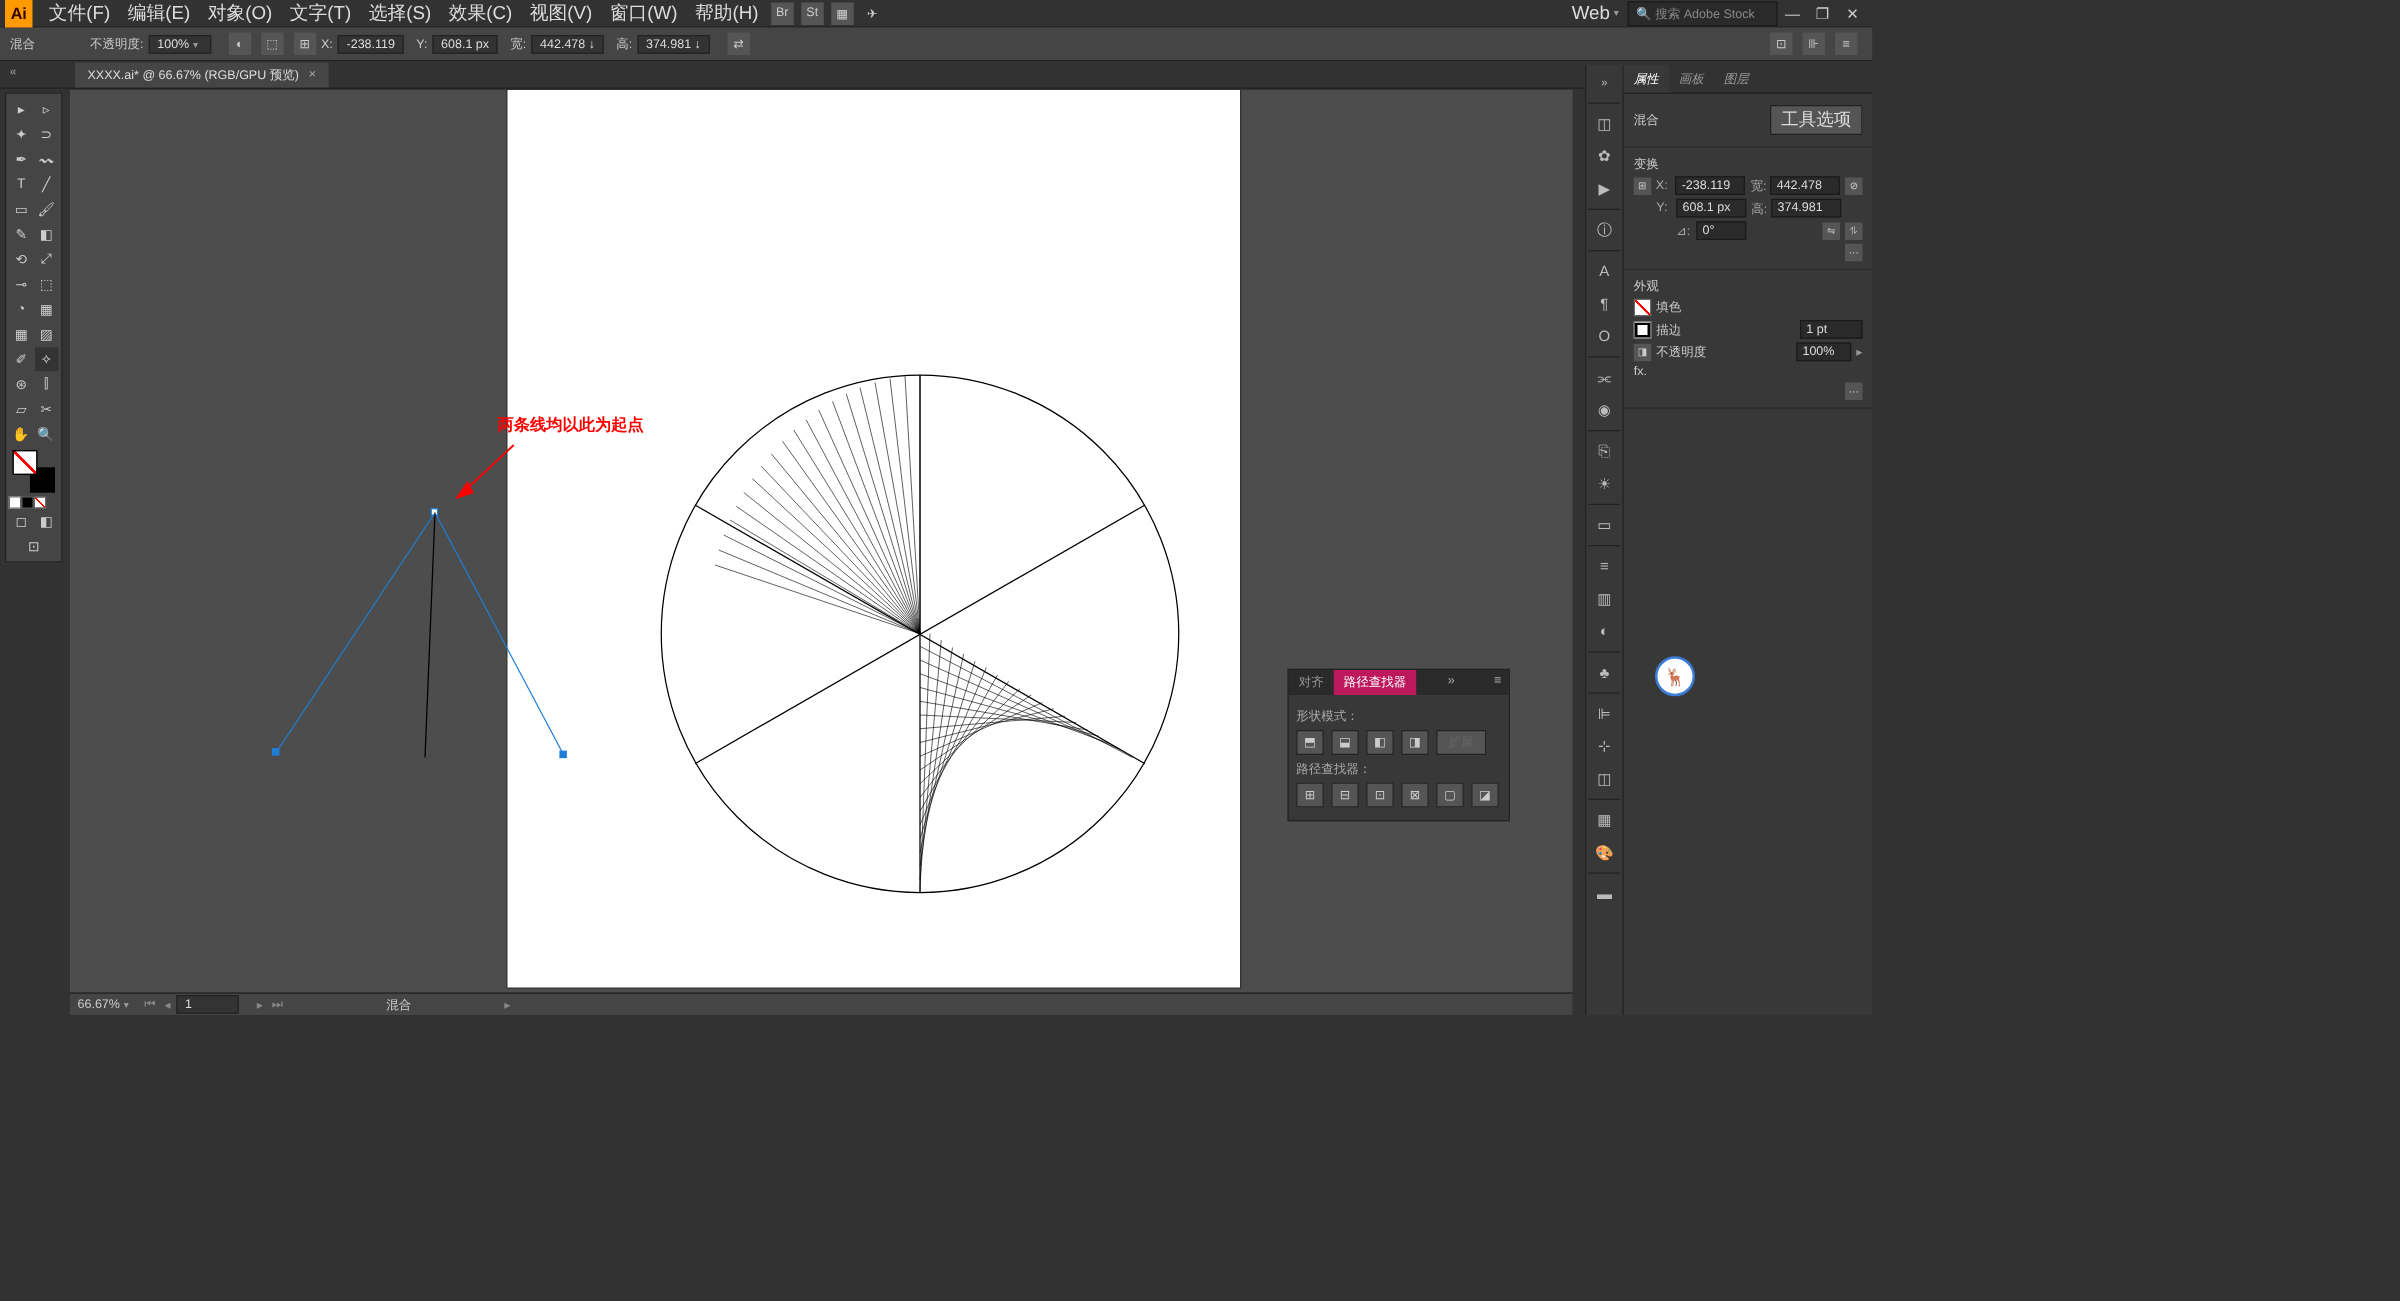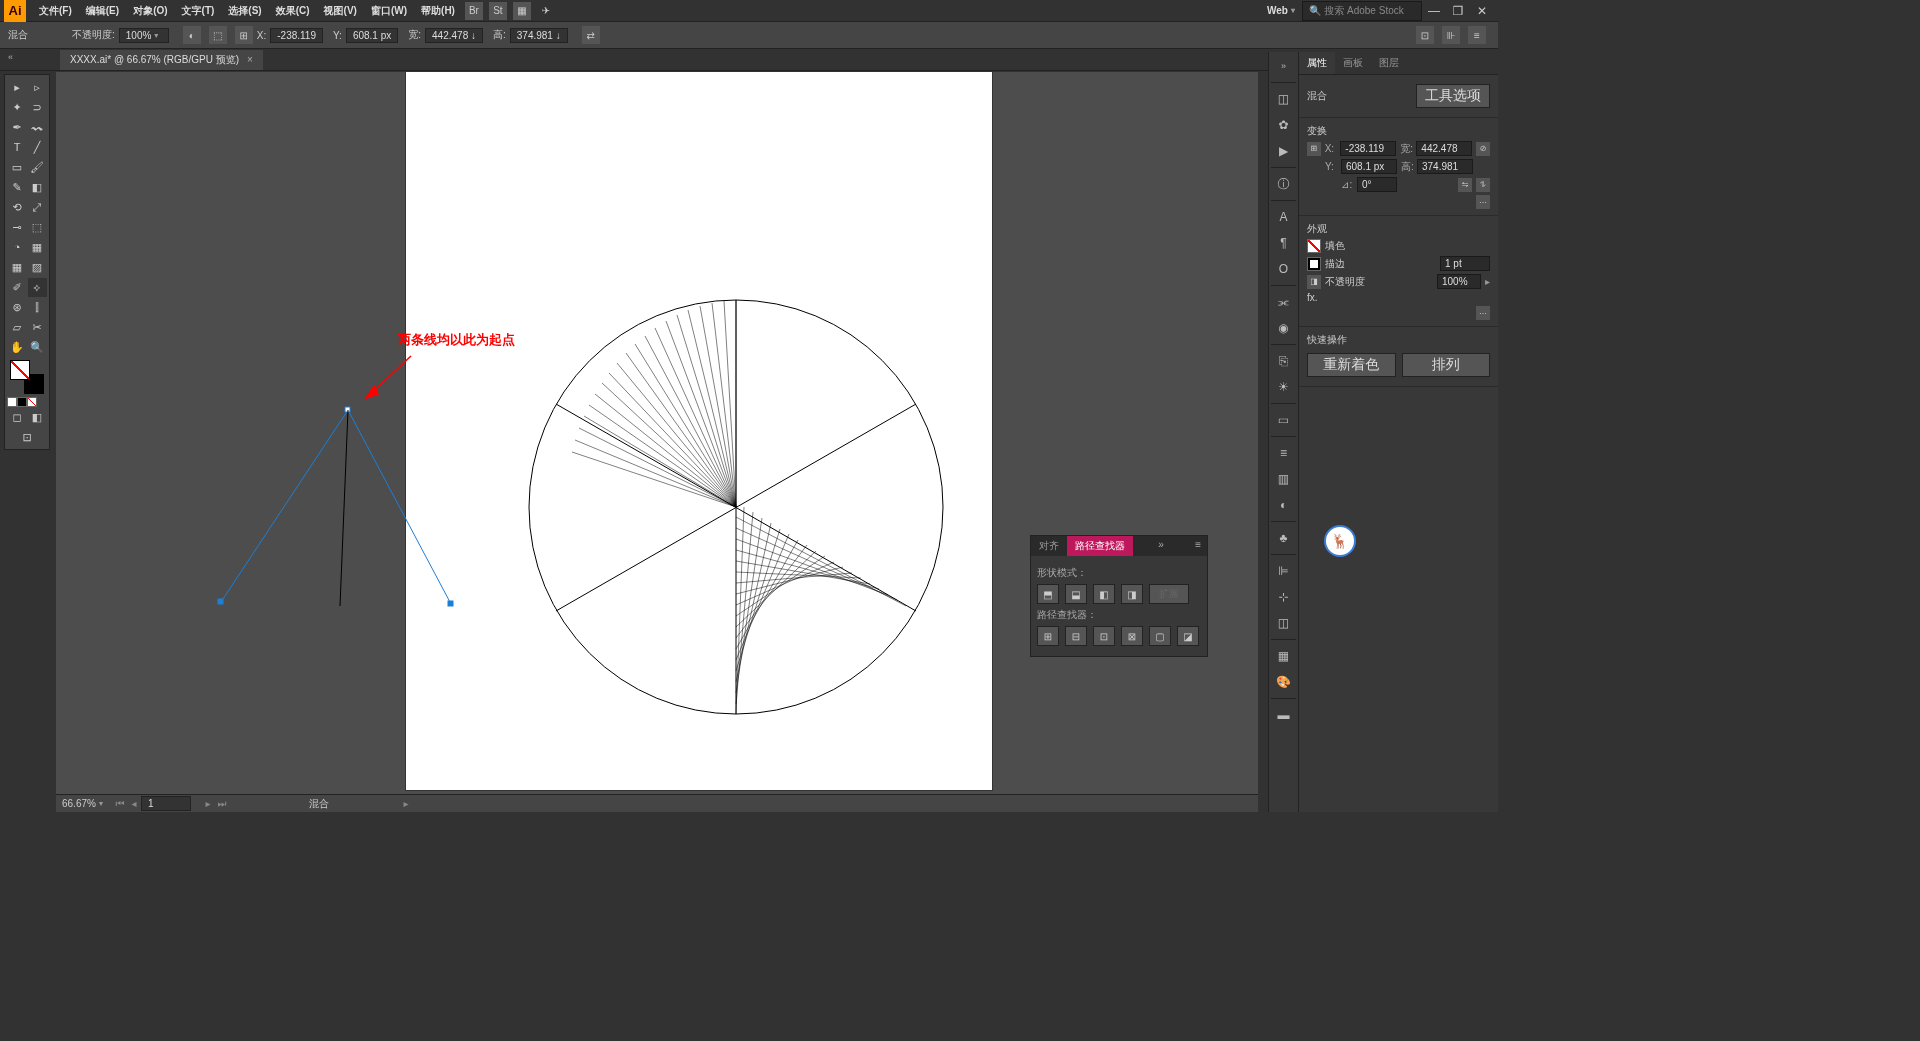--- a/index.html
+++ b/index.html
@@ -1,21 +1,21 @@
 <!DOCTYPE html>
 <html><head>
 <meta charset="utf-8">
 <style>
 * { margin: 0; padding: 0; box-sizing: border-box; font-family: "Microsoft YaHei", sans-serif; }
 body { background: #323232; color: #ccc; font-size: 11px; overflow: hidden; width: 1498px; height: 812px; position: relative; }
 
 
 .menubar { height: 22px; background: #323232; display: flex; align-items: center; padding: 0 4px; border-bottom: 1px solid #222; }
 .logo { width: 22px; height: 22px; background: #ff9a00; color: #330000; font-weight: bold; display: flex; align-items: center; justify-content: center; font-size: 13px; margin-right: 6px; }
-.menu-item { padding: 0 7px; cursor: pointer; font-size: 10px; color: #ddd; font-weight: bold; }
+.menu-item { padding: 0 7px; cursor: pointer; font-size: 15px; color: #ddd; }
 .menu-spacer { flex: 1; }
 .menu-icon { width: 18px; height: 18px; margin: 0 3px; background: #555; display: flex; align-items: center; justify-content: center; font-size: 10px; }
 .win-ctrl { width: 24px; text-align: center; font-size: 12px; cursor: pointer; }
 
 
 .optbar { height: 27px; background: #454545; display: flex; align-items: center; padding: 0 8px; border-bottom: 1px solid #222; font-size: 10px; }
 .opt-label { margin-right: 4px; color: #ccc; }
 .opt-field { background: #333; border: 1px solid #222; padding: 1px 6px; margin-right: 10px; color: #ddd; min-width: 50px; display: inline-block; font-size: 10px; }
 .opt-drop { display:flex; align-items:center; }
 .opt-drop::after { content:"▾"; font-size:8px; margin-left:3px; color:#999; }
@@ -45,21 +45,21 @@
 .annotation { position: absolute; color: #ff0000; font-size: 13px; font-weight: bold; }
 
 
 .right-strip { position: absolute; right: 200px; top: 52px; width: 30px; bottom: 0; background: #383838; border-left:1px solid #222; }
 .strip-icon { width: 26px; height: 24px; margin: 2px auto; display: flex; align-items: center; justify-content: center; font-size: 12px; color: #bbb; cursor: pointer; }
 .strip-sep { height:1px; background:#222; margin:4px 2px; }
 
 
 .proppanel { position: absolute; right: 0; top: 52px; width: 200px; bottom: 0; background: #383838; border-left: 1px solid #222; font-size: 10px; }
 .panel-tabs { display: flex; border-bottom: 1px solid #222; background:#323232; }
-.panel-tab { padding: 4px 8px; color: #999; cursor: pointer; }
+.panel-tab { padding: 4px 8px; color: #999; cursor: pointer; font-style: italic; }
 .panel-tab.active { color: #fff; background:#383838; }
 .panel-sect { padding: 6px 8px; border-bottom: 1px solid #2a2a2a; }
 .panel-label { color: #ccc; font-size: 10px; }
 .panel-btn { background: #555; border: 1px solid #222; padding: 2px 8px; font-size: 14px; color: #ddd; cursor: pointer; }
 .panel-row { display: flex; align-items: center; margin: 3px 0; gap: 4px; }
 .panel-field { background: #2a2a2a; border: 1px solid #1a1a1a; padding: 1px 4px; color: #ddd; width: 56px; font-size: 10px; }
 .panel-prefix { color:#aaa; width:12px; font-size:10px; }
 .mini-icon { width:14px; height:14px; background:#555; display:inline-flex; align-items:center; justify-content:center; font-size:8px; }
 .swatch-no { width:14px; height:14px; background: linear-gradient(to top right, #fff 44%, red 44%, red 56%, #fff 56%); border:1px solid #666; }
 .swatch-blk { width:14px; height:14px; background:#fff; border:1px solid #666; box-shadow: inset 0 0 0 2px #000; }
@@ -427,22 +427,15 @@
       <span>不透明度</span>
       <span style="flex:1"></span>
       <input class="panel-field" style="width: 44px;" value="100%">
       <span style="color:#999">▸</span>
     </div>
     <div class="panel-row">
       <span style="">fx.</span>
     </div>
     <div style="text-align:right"><span class="mini-icon">⋯</span></div>
   </div>
-  <div class="panel-sect">
-    <div class="panel-label">快速操作</div>
-    <div class="panel-row" style="gap:6px; margin-top:6px">
-      <button class="panel-btn" style="flex:1">重新着色</button>
-      <button class="panel-btn" style="flex:1">排列</button>
-    </div>
-  </div>
 </div>
 
 <div class="watermark">🦌</div>
 
 </body></html>

